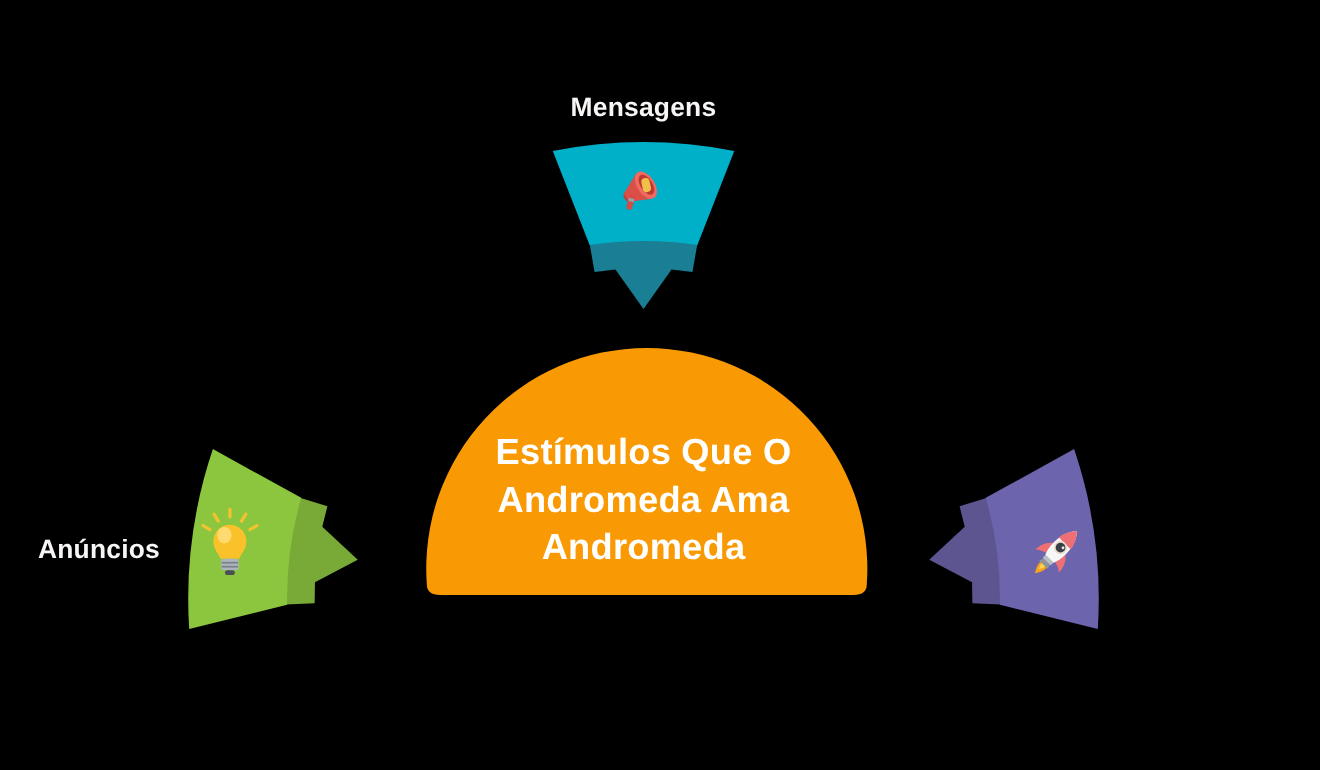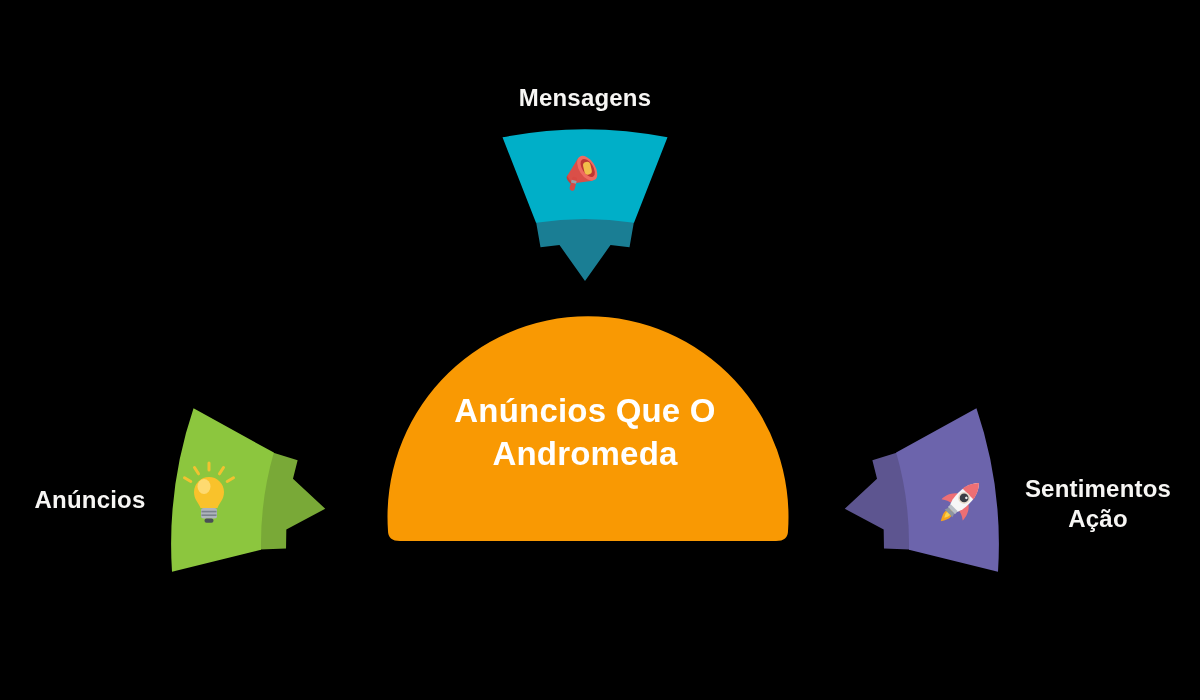--- a/index.html
+++ b/index.html
@@ -103,23 +103,20 @@
       <circle cx="1.6" cy="-4.6" r="1.3" fill="#FFFFFF" opacity="0.9"></circle>
       <rect x="-5" y="11" width="10" height="4" fill="#B9BEC6"></rect>
       <path d="M -4 15 L 4 15 L 5.5 19 L -5.5 19 Z" fill="#8E959E"></path>
     </g>
   </svg>
 
   <div class="label label-mensagens">Mensagens</div>
 
   <div class="label label-estimulos">Anúncios</div>
 
-  <div class="label label-sentimentos">
-    <div>Sentimentos</div>
-    <div>Ação</div>
-  </div>
 
   <div class="center-title">
-    <div>Anúncios Que O</div>
+    <div>Estímulos Que O</div>
+    <div>Andromeda Ama</div>
     <div>Andromeda</div>
   </div>
 
 </div>
 
 </body></html>

